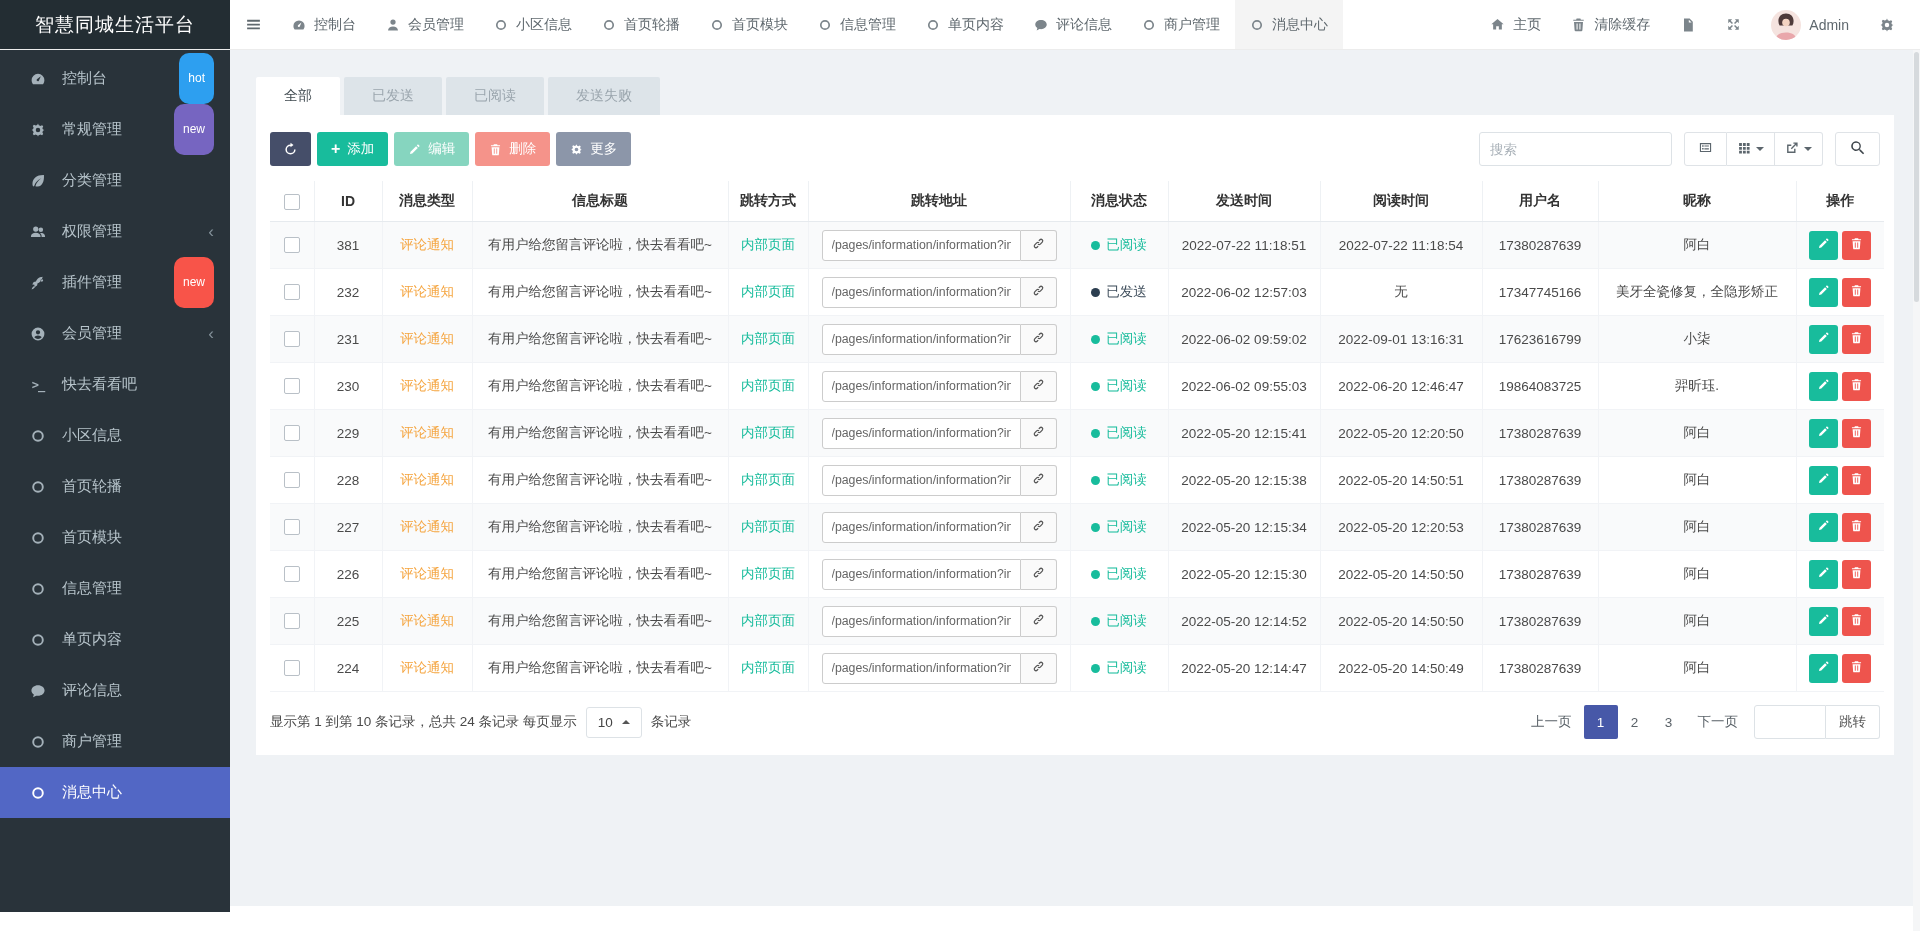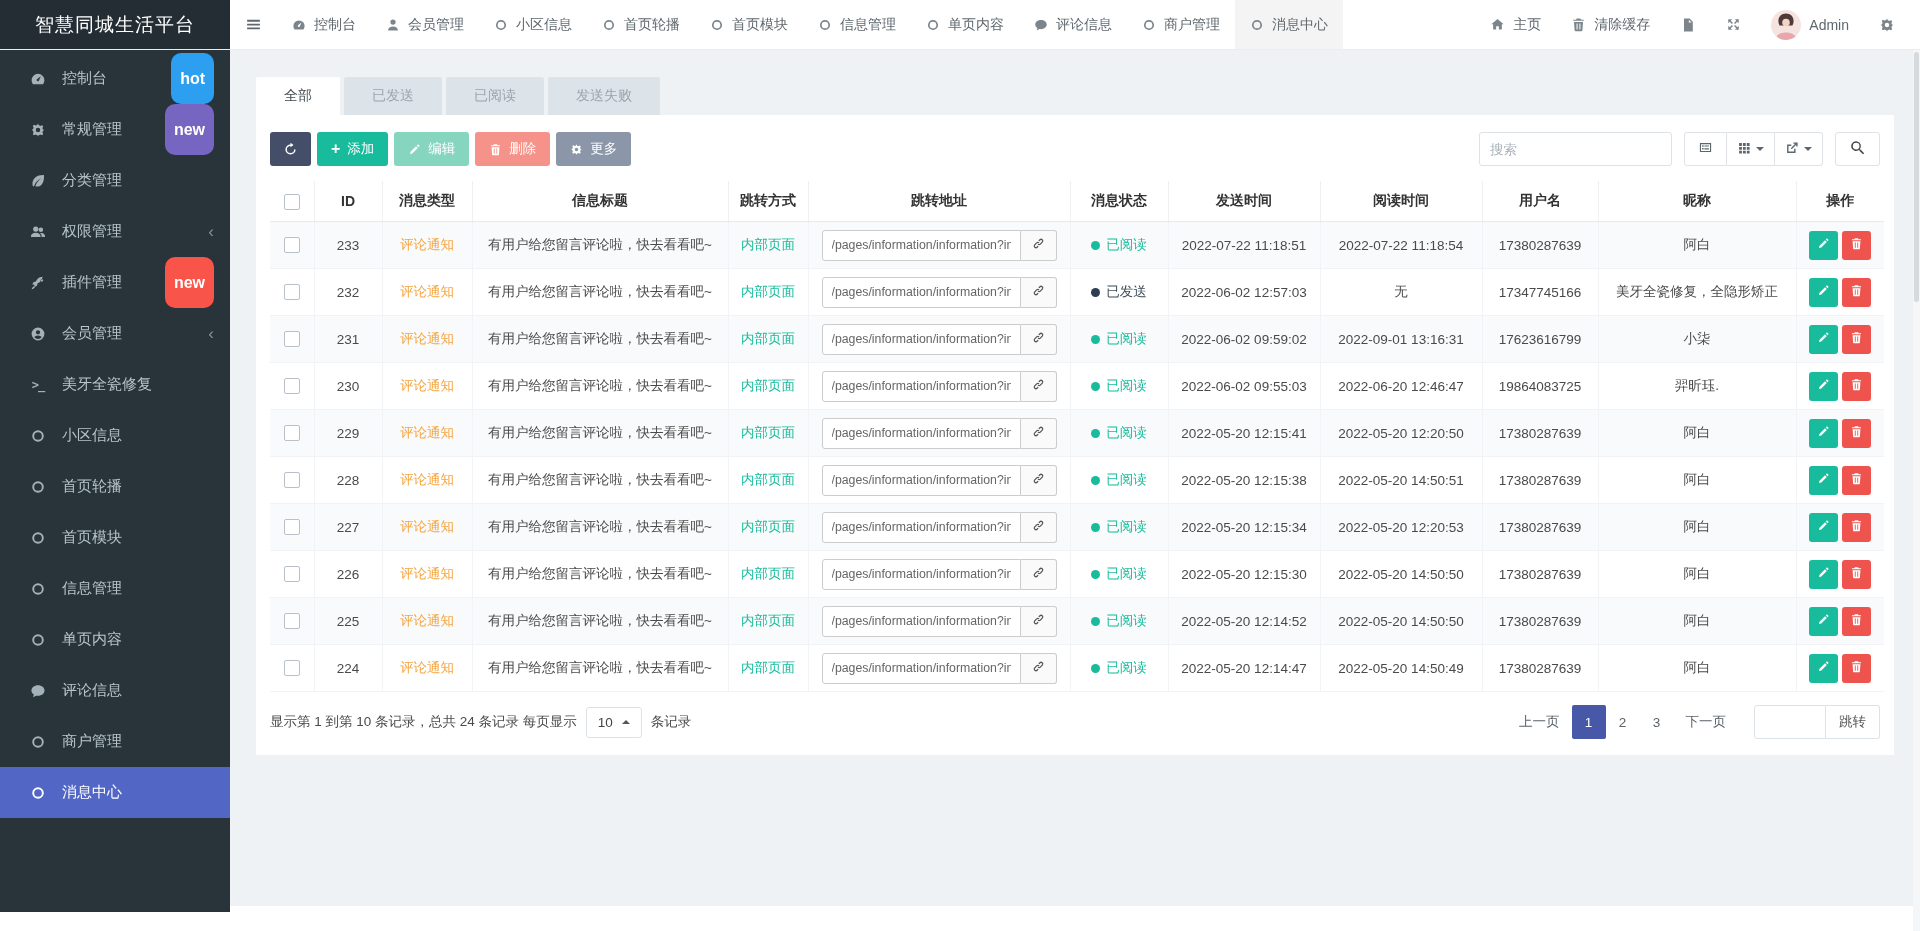--- a/index.html
+++ b/index.html
@@ -15,21 +15,21 @@
   .nav-item.active { background:#f4f4f4; }
   .topnav-right { margin-left:auto; display:flex; align-items:stretch; padding-right:10px; }
   .avatar { width:30px; height:30px; border-radius:50%; overflow:hidden; flex:none; }
 
   
   .sidebar { position:absolute; top:50px; left:0; width:230px; height:862px; background:#29333a; padding-top:3px; }
   .side-item { height:51px; display:flex; align-items:center; padding:0 16px 0 28px; color:#b7c4cb; font-size:15px; gap:14px; cursor:pointer; }
   .side-item .ic { width:20px; display:flex; justify-content:center; color:#a4b1b9; flex:none; }
   .side-item.active { background:var(--accent,#5267c5); color:#fff; }
   .side-item.active .ic { color:#fff; }
-  .badge { margin-left:auto; font-size:16px; font-weight:bold; color:#fff; padding:18px 9px; border-radius:10px; line-height:15px; }
+  .badge { margin-left:auto; font-size:12px; font-weight:normal; color:#fff; padding:18px 9px; border-radius:10px; line-height:15px; }
   .side-arrow { margin-left:auto; color:#8painted96; color:#84929a; font-size:17px; line-height:1; }
   .ic-text { font-family:"DejaVu Sans Mono",monospace; font-size:12px; font-weight:bold; letter-spacing:-1px; }
 
   .bottom-strip { position:absolute; left:0; top:912px; width:230px; height:19px; background:#fff; }
 
   
   .main { position:absolute; left:230px; top:50px; width:1690px; height:856px; background:#eff2f5; padding:27px 26px 0 26px; }
 
   .tabs { display:flex; gap:4px; }
   .tab { padding:10px 28px; font-size:14px; color:#9aa5ad; background:#dde4e9; border-radius:2px 2px 0 0; cursor:pointer; }
@@ -79,21 +79,21 @@
   .op-btn { width:29px; height:29px; border:none; border-radius:3px; color:#fff; display:inline-flex; align-items:center; justify-content:center; cursor:pointer; margin:0 2px; vertical-align:middle; }
   .op-edit { background:var(--success,#19bc9d); }
   .op-del { background:var(--danger,#ee544d); }
 
   
   .table-footer { display:flex; align-items:center; margin-top:13px; font-size:13.5px; color:#4a4a4a; }
   .page-size { display:inline-flex; align-items:center; gap:9px; border:1px solid #dde2e6; border-radius:3px; padding:7px 11px; margin:0 9px; background:#fff; cursor:pointer; color:#444; }
   .pager { margin-left:auto; display:flex; align-items:center; }
   .page-item { min-width:34px; height:34px; padding:0 12px; display:inline-flex; align-items:center; justify-content:center; color:#5a6268; font-size:13.5px; cursor:pointer; background:transparent; border-radius:2px; }
   .page-item.active { background:var(--pg-active,#4758a8); color:#fff; }
-  .jump-wrap { display:flex; margin-left:16px; }
+  .jump-wrap { display:flex; margin-left:4px; }
   .jump-input { width:72px; height:34px; border:1px solid #dde2e6; border-radius:3px 0 0 3px; background:#fff; outline:none; padding:0 8px; font-family:inherit; }
   .jump-btn { height:34px; padding:0 13px; border:1px solid #dde2e6; border-left:none; border-radius:0 3px 3px 0; background:#fff; color:#555; font-size:13.5px; cursor:pointer; font-family:inherit; }
 
   .scrolltrack { position:absolute; right:0; top:50px; width:7px; height:881px; background:#f5f6f7; }
   .scrollthumb { position:absolute; top:2px; left:1px; width:5px; height:250px; background:#d6dadd; border-radius:3px; }
 </style>
 </head>
 <body>
 
 <div class="topbar">
@@ -284,21 +284,21 @@
       <span class="ic">
         <svg viewBox="0 0 20 20" width="16" height="16" fill="currentColor">
           <path d="M10 2a8 8 0 1 0 0 16 8 8 0 0 0 0-16zm0 3.2a2.7 2.7 0 1 1 0 5.4 2.7 2.7 0 0 1 0-5.4zm0 11a6.2 6.2 0 0 1-4.6-2c.9-1.5 2.6-2.4 4.6-2.4s3.7.9 4.6 2.4a6.2 6.2 0 0 1-4.6 2z"></path>
         </svg>
       </span>
       <span>会员管理</span>
       <span class="side-arrow">‹</span>
     </div>
     <div class="side-item">
       <span class="ic ic-text">&gt;_</span>
-      <span>美牙全瓷修复</span>
+      <span>快去看看吧</span>
     </div>
     <div class="side-item">
       <span class="ic">
         <svg viewBox="0 0 20 20" width="16" height="16" fill="currentColor">
           <circle cx="10" cy="10" r="6" fill="none" stroke="currentColor" stroke-width="2.4"></circle>
         </svg>
       </span>
       <span>小区信息</span>
     </div>
     <div class="side-item">
@@ -462,21 +462,21 @@
             <th>发送时间</th>
             <th>阅读时间</th>
             <th>用户名</th>
             <th>昵称</th>
             <th>操作</th>
           </tr>
         </thead>
       <tbody id="tbody">
           <tr>
             <td><input type="checkbox" class="cb" style=""></td>
-            <td>233</td>
+            <td>381</td>
             <td class="cell-type">评论通知</td>
             <td>有用户给您留言评论啦，快去看看吧~</td>
             <td class="cell-jump">内部页面</td>
             <td><span class="url-group">
                 <input class="url-input" value="/pages/information/information?inforr" style="">
                 <button class="url-btn">
                   <span class="ic"><svg viewBox="0 0 20 20" width="13" height="13" fill="currentColor">
                       <path d="M8.5 11.5a3.5 3.5 0 0 0 5 0l3-3a3.54 3.54 0 0 0-5-5l-1.7 1.7 1.4 1.4L12.9 5a1.54 1.54 0 0 1 2.2 2.2l-3 3a1.5 1.5 0 0 1-2.2 0l-1.4 1.3zm3-3a3.5 3.5 0 0 0-5 0l-3 3a3.54 3.54 0 0 0 5 5l1.7-1.7-1.4-1.4L7.1 15a1.54 1.54 0 0 1-2.2-2.2l3-3a1.5 1.5 0 0 1 2.2 0l1.4-1.3z"></path>
                     </svg></span>
                 </button>

